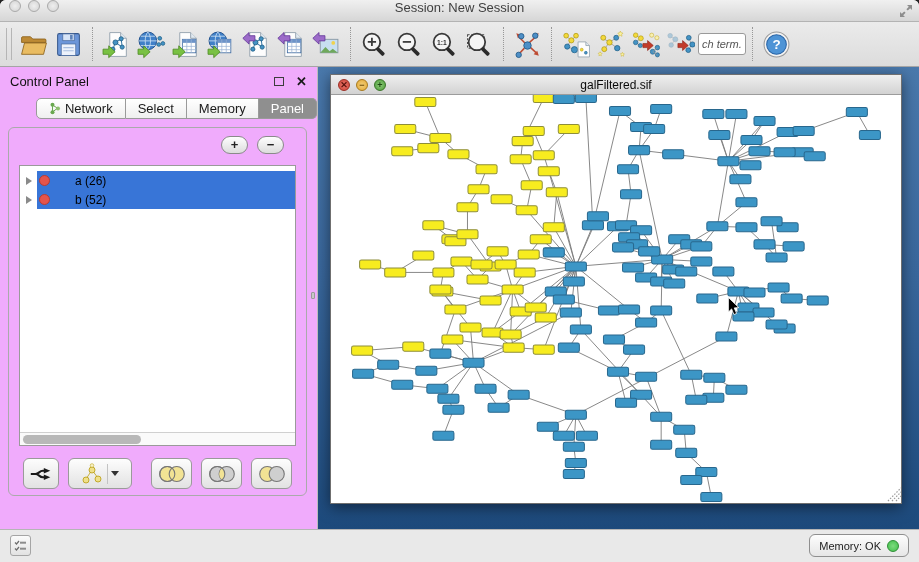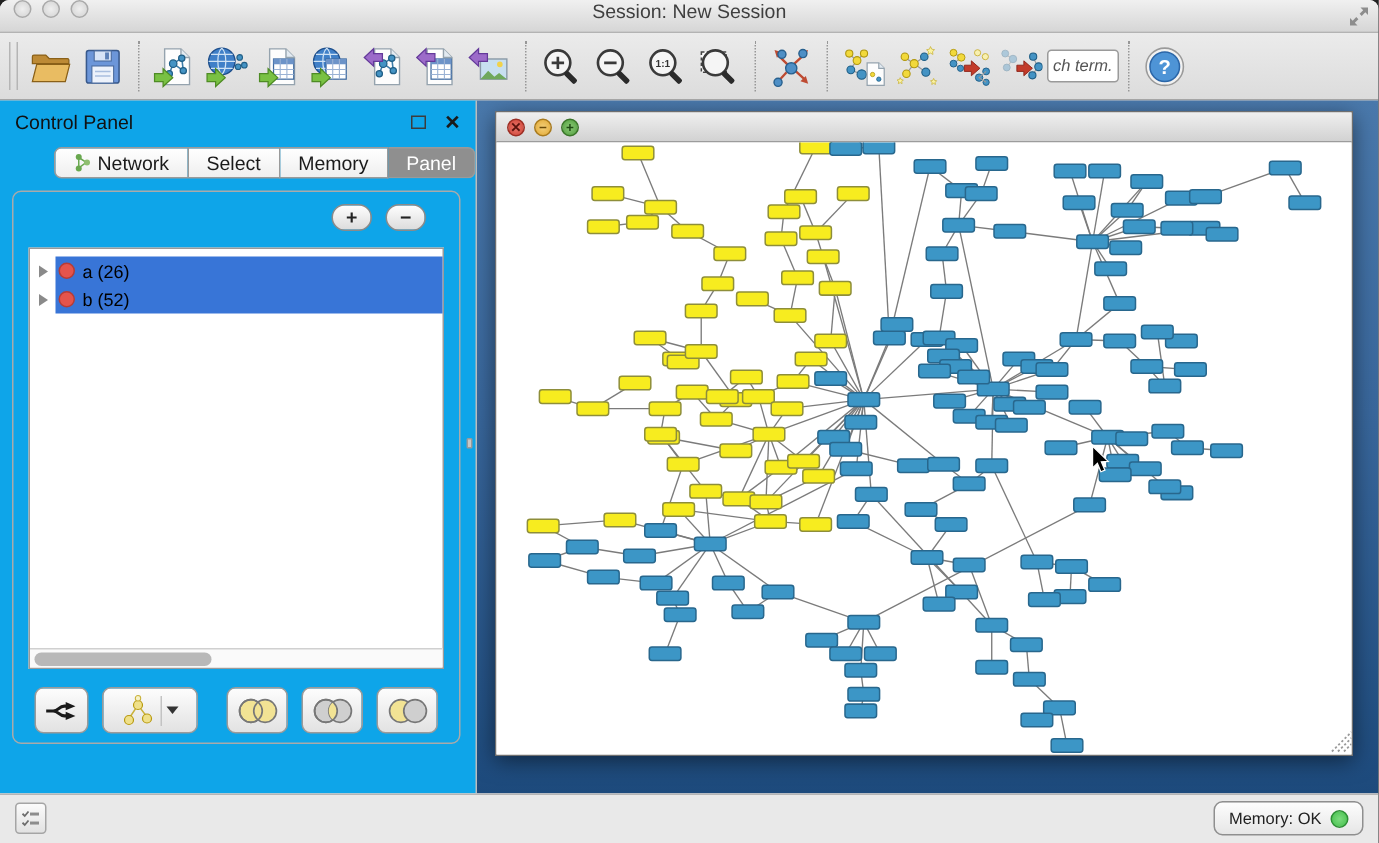--- a/index.html
+++ b/index.html
@@ -17,42 +17,42 @@
   .toolbar{height:45px;background:linear-gradient(#ebebeb,#dcdcdc);border-bottom:1px solid #a5a5a5;display:flex;align-items:center;padding:0 4px;}
   .tb-handle{width:6px;height:32px;border-left:1px solid #b5b5b5;border-right:1px solid #b5b5b5;margin:0 4px 0 2px;}
   .tb-btn{width:35px;height:38px;display:flex;align-items:center;justify-content:center;border-radius:4px;}
   .tb-btn svg{width:29px;height:29px;}
   .tb-sep{width:1px;height:34px;border-left:1px dotted #979797;margin:0 6px;}
   .searchbox{width:48px;height:22px;border:1px solid #9a9a9a;border-radius:3px;background:#fff;font-size:11px;font-style:italic;color:#555;padding:0 3px;outline:none;}
   .searchbox::placeholder{color:#555;font-style:italic;}
 
   
   .main{display:flex;height:462px;}
-  .control-panel{width:318px;background:#0ea5e9;position:relative;border-right:1px solid #bcbcbc;}
+  .control-panel{width:318px;background:#f0abfc;position:relative;border-right:1px solid #bcbcbc;}
   .split-handle{position:absolute;right:2px;top:225px;width:4px;height:7px;background:#c8c8c8;border:1px solid #9a9a9a;border-radius:1px;}
   .cp-header{height:28px;display:flex;align-items:center;padding:0 10px;font-size:13px;color:#111;}
   .cp-header .sp{flex:1;}
   .cp-float{width:10px;height:9px;border:1.5px solid #3c3c3c;margin-right:12px;}
   .cp-close{font-size:13px;font-weight:bold;color:#1a1a1a;line-height:1;}
   .cp-tabs{display:flex;justify-content:flex-end;margin-top:3px;}
   .tab{height:21px;display:flex;align-items:center;gap:4px;padding:0 12px;background:linear-gradient(#ffffff,#efefef);border:1px solid #9a9a9a;border-left:none;font-size:13px;color:#1a1a1a;}
   .tab:first-child{border-left:1px solid #9a9a9a;border-radius:5px 0 0 5px;}
   .tab:last-child{border-radius:0 5px 5px 0;}
   .tab.selected{background:#8f8f8f;color:#fff;}
   .cp-box{position:absolute;left:8px;right:10px;top:60px;bottom:33px;border:1px solid #aaa;border-radius:6px;}
   .pm-row{position:absolute;top:8px;right:22px;display:flex;gap:9px;}
   .pm-btn{width:27px;height:18px;border:1px solid #8a8a8a;border-radius:9px;background:linear-gradient(#fefefe,#dcdcdc);font-size:13px;font-weight:bold;color:#222;display:flex;align-items:center;justify-content:center;line-height:0;}
   .set-list{position:absolute;left:10px;right:10px;top:37px;bottom:49px;background:#fff;border:1px solid #9a9a9a;display:flex;flex-direction:column;}
   .set-rows{flex:1;padding-top:5px;}
   .set-row{height:19px;display:flex;align-items:center;}
   .row-gutter{width:17px;display:flex;justify-content:center;align-items:center;background:#fff;height:100%;}
   .tri{width:0;height:0;border-left:6px solid #8a8a8a;border-top:4px solid transparent;border-bottom:4px solid transparent;}
   .row-body{flex:1;height:100%;display:flex;align-items:center;background:var(--sel,#3875d7);}
   .set-dot{width:11px;height:11px;border-radius:50%;background:var(--dotred,#e4544c);border:1px solid #b63c36;margin:0 5px 0 2px;}
-  .set-label{font-size:12px;color:#000;}
+  .set-label{font-size:12px;color:#000;margin-left:20px;}
   .hscroll{height:13px;border-top:1px solid #d0d0d0;background:#fafafa;display:flex;align-items:center;}
   .hthumb{width:43%;height:9px;margin-left:3px;background:#b8b8b8;border-radius:5px;}
   .cp-bottom{position:absolute;left:14px;right:14px;bottom:6px;display:flex;align-items:center;gap:9px;}
   .cpb{height:31px;border:1px solid #9a9a9a;border-radius:6px;background:linear-gradient(#fdfdfd,#e2e2e2);display:flex;align-items:center;justify-content:center;}
   .cpb.fork{width:36px;}
   .cpb.combo{width:64px;gap:3px;}
   .combo-div{width:1px;height:20px;background:#c3c3c3;}
   .caret{width:0;height:0;border-top:5px solid #333;border-left:4px solid transparent;border-right:4px solid transparent;margin-right:2px;}
   .cpb.venn{width:41px;}
   .venn-spacer{flex:1;}
@@ -445,20 +445,21 @@
       </div>
       <div class="split-handle"></div>
     </div>
 
     <div class="desktop">
       <div class="iframe">
         <div class="if-titlebar">
           <span class="if-btn if-close">✕</span>
           <span class="if-btn if-min">−</span>
           <span class="if-btn if-max">+</span>
+          <span class="if-title">galFiltered.sif</span>
         </div>
         <div class="if-canvas">
           <svg id="net-svg" preserveAspectRatio="none" viewBox="331 96 568 407">
               <line x1="425" y1="103" x2="440" y2="139" stroke="#7b7b7b" stroke-width="0.9"></line>
               <line x1="405" y1="130" x2="440" y2="139" stroke="#7b7b7b" stroke-width="0.9"></line>
               <line x1="402" y1="152" x2="428" y2="149" stroke="#7b7b7b" stroke-width="0.9"></line>
               <line x1="428" y1="149" x2="440" y2="139" stroke="#7b7b7b" stroke-width="0.9"></line>
               <line x1="440" y1="139" x2="458" y2="155" stroke="#7b7b7b" stroke-width="0.9"></line>
               <line x1="458" y1="155" x2="486" y2="170" stroke="#7b7b7b" stroke-width="0.9"></line>
               <line x1="486" y1="170" x2="478" y2="190" stroke="#7b7b7b" stroke-width="0.9"></line>

